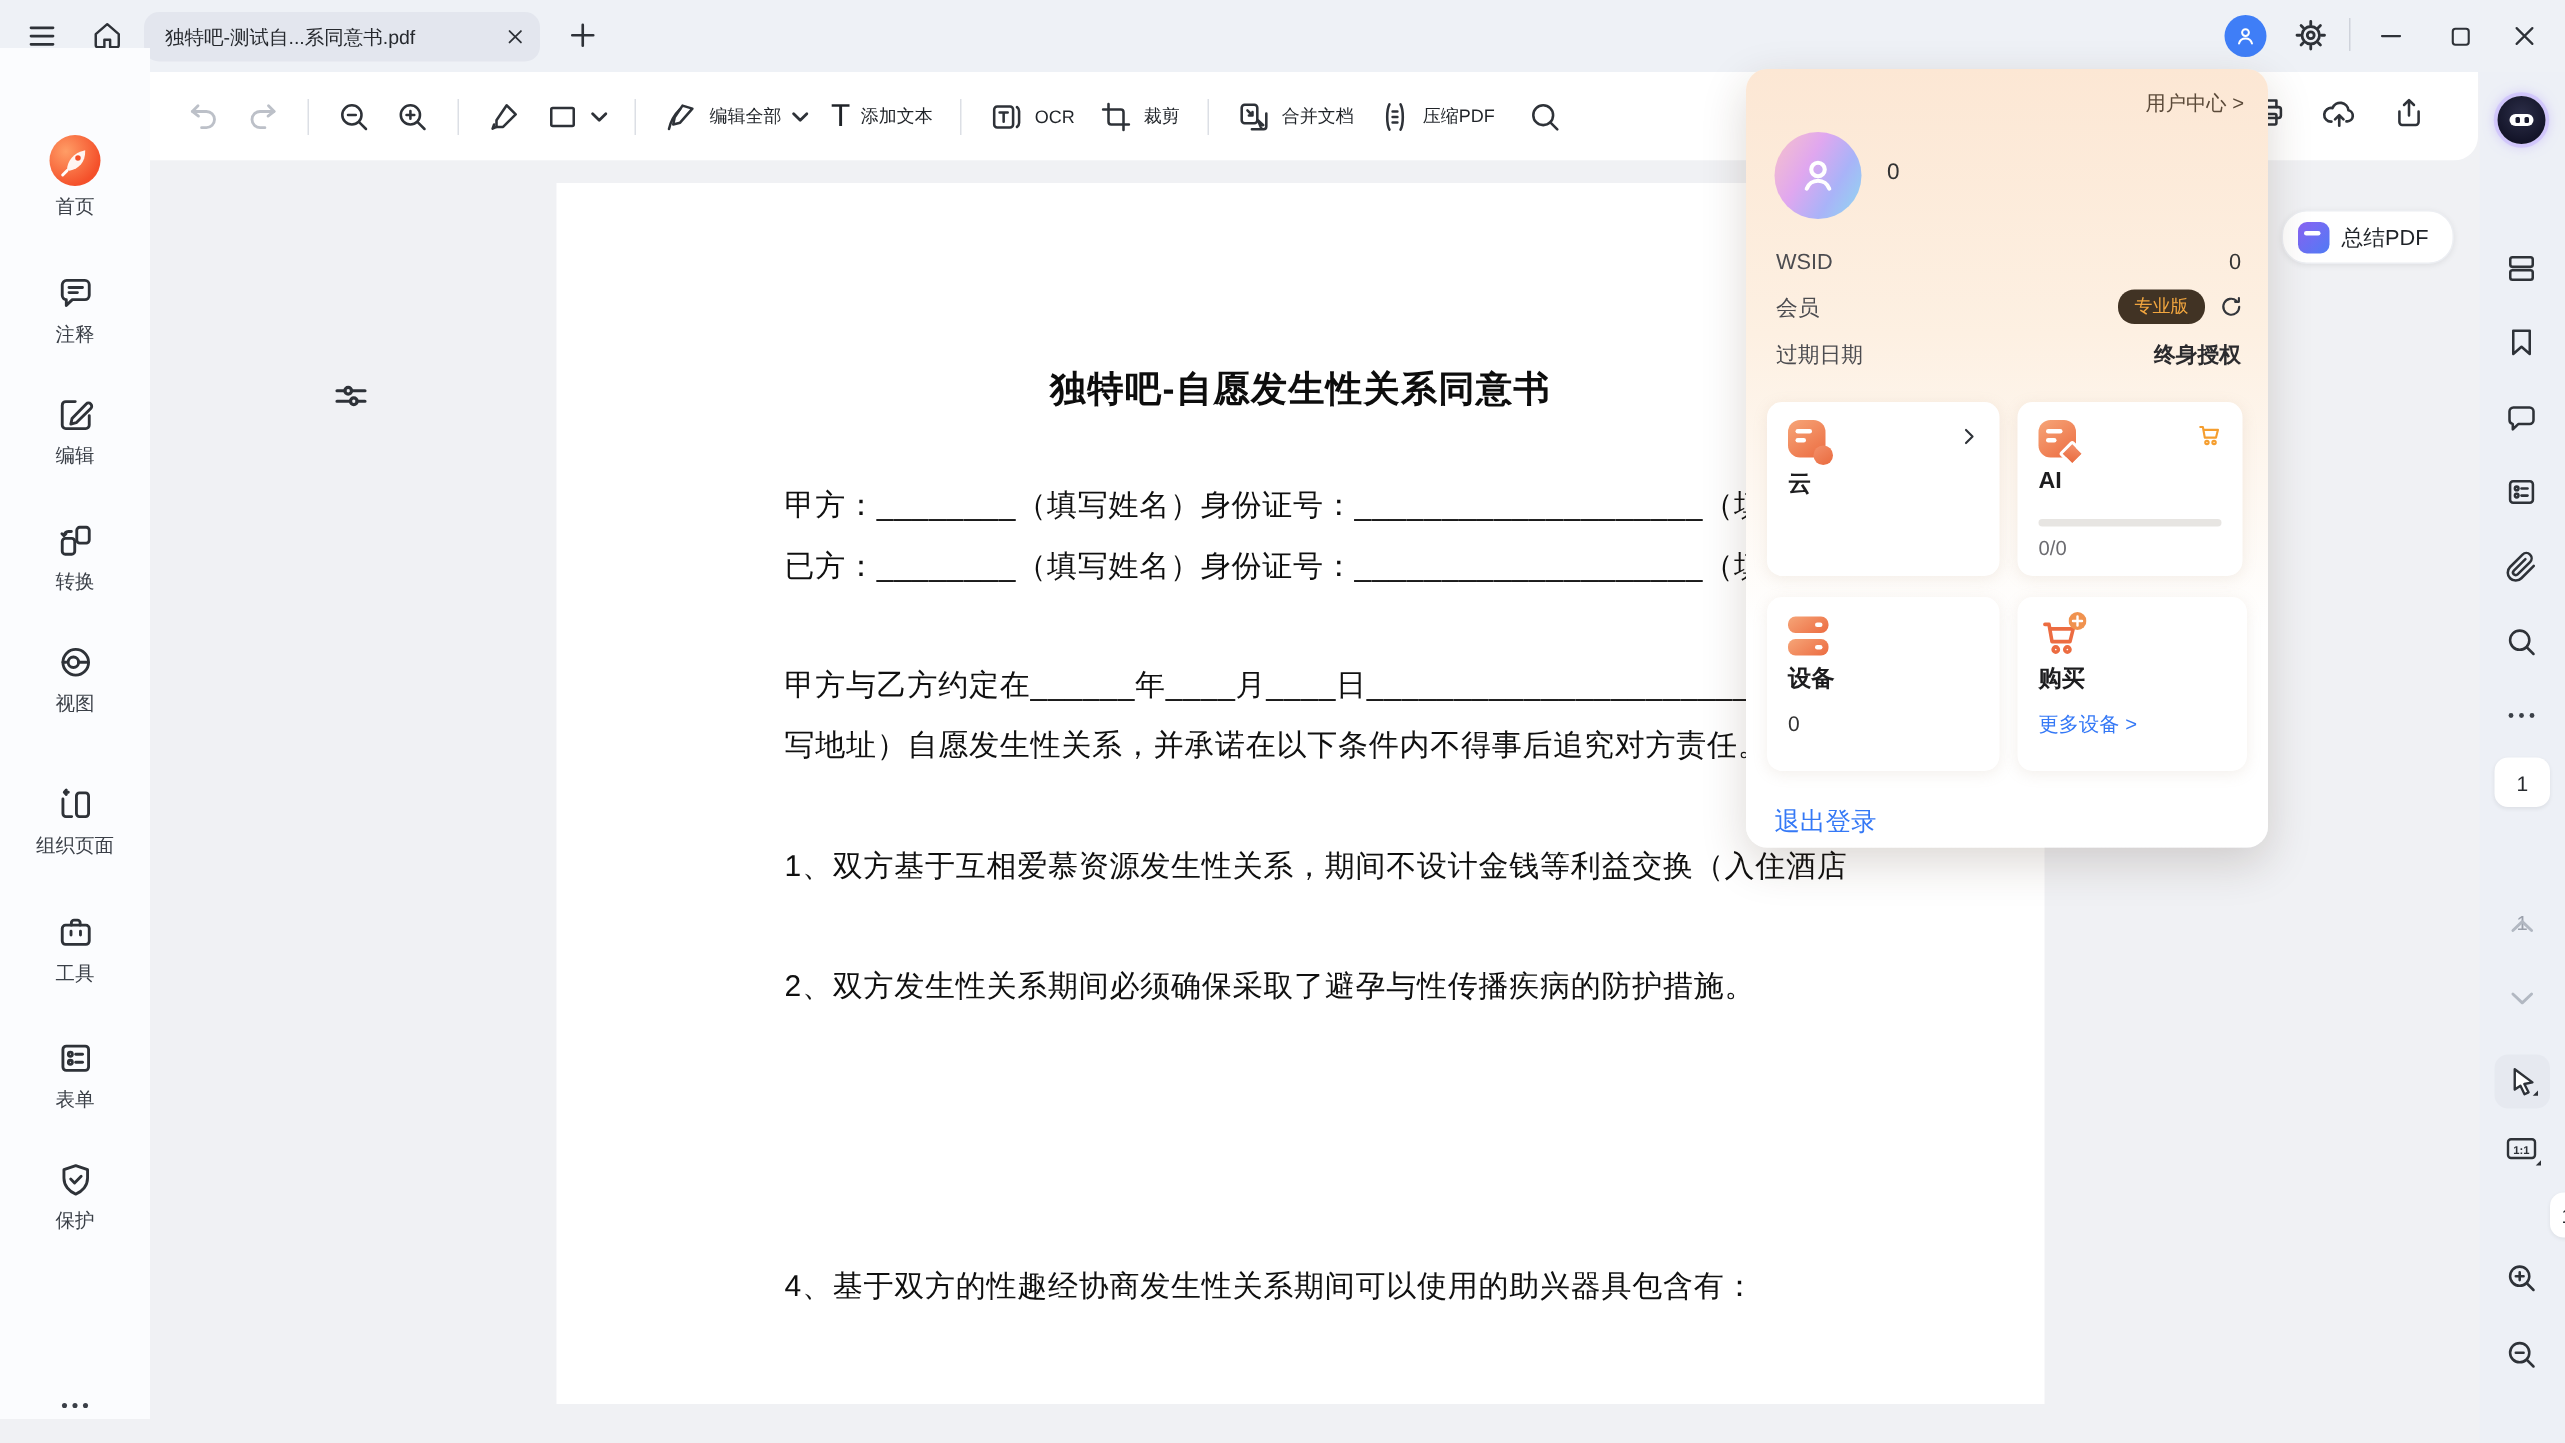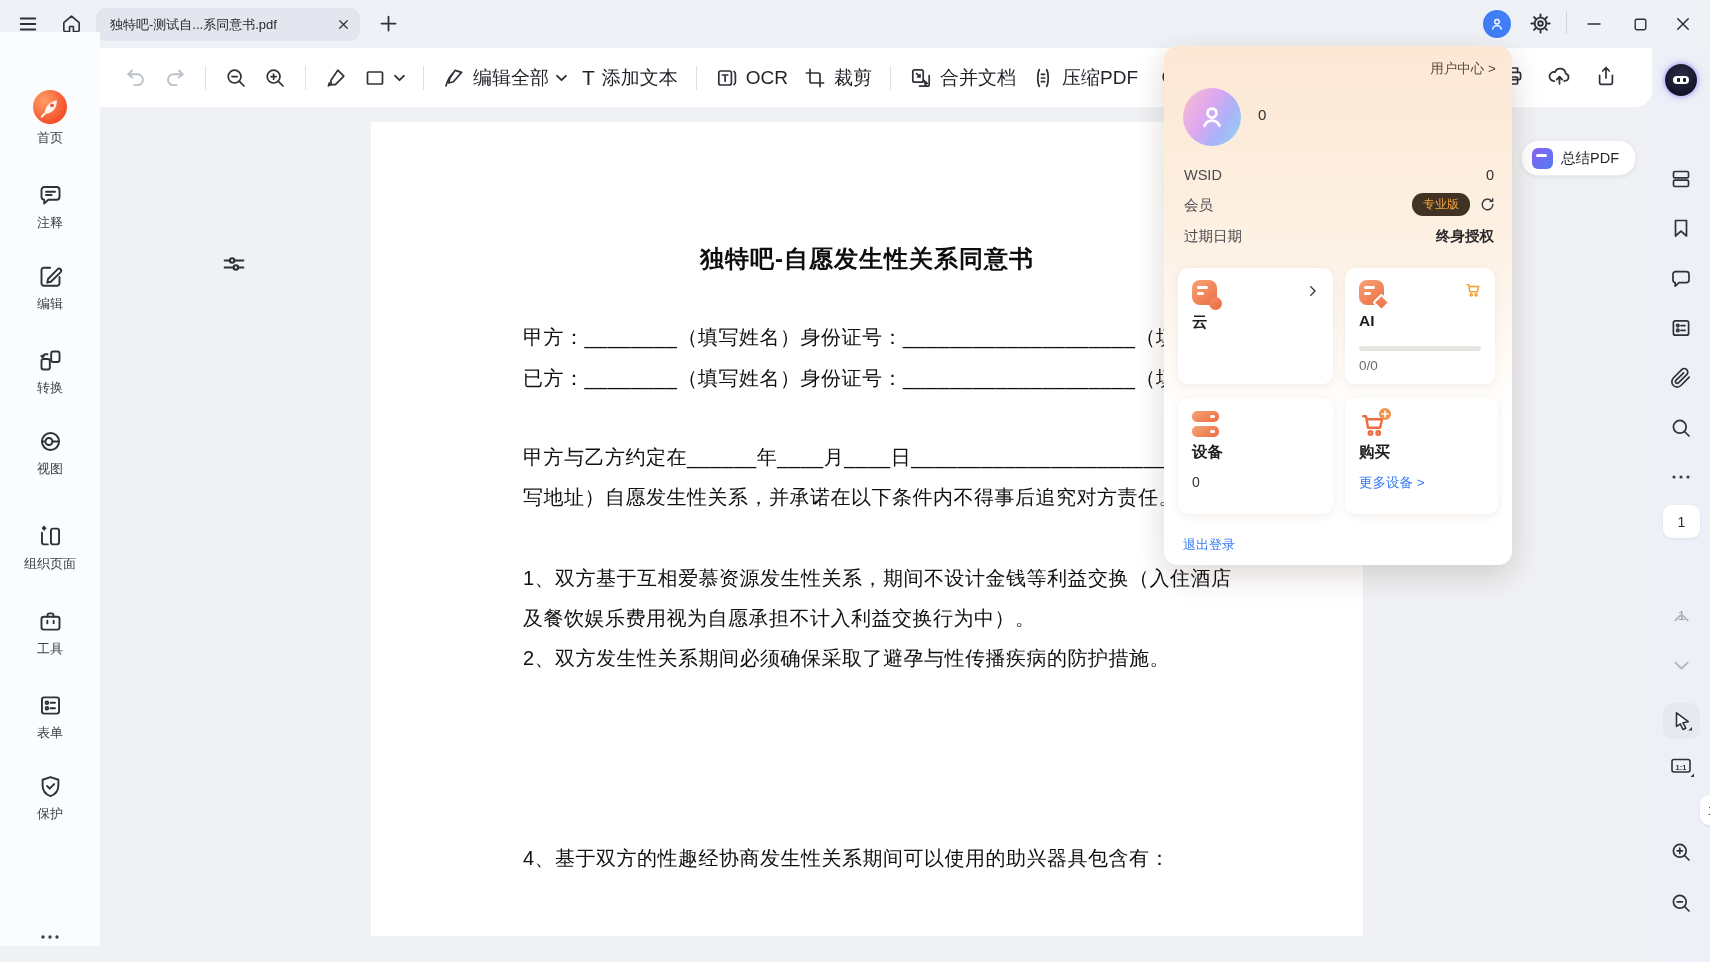--- a/index.html
+++ b/index.html
@@ -19,21 +19,21 @@
   .winbtn{display:flex;align-items:center;justify-content:center;width:40px;height:40px;}
   
   .sidebar{left:0;top:32px;width:100px;height:914px;background:#fbfcfe;}
   .side-item{position:absolute;left:0;width:100px;display:flex;flex-direction:column;align-items:center;gap:5px;cursor:pointer;}
   .side-label{font-size:13px;color:#3a3f47;}
   .rocket{width:34px;height:34px;border-radius:50%;background:radial-gradient(circle at 32% 32%,#ff9d66,#f4502a 72%);position:relative;overflow:hidden;}
   
   .toolbar{left:100px;top:48px;width:1552px;height:59px;background:#fff;border-radius:0 0 16px 0;
            display:flex;align-items:center;padding-left:24px;box-sizing:border-box;gap:15px;}
   .tgroup{display:flex;align-items:center;gap:7px;cursor:pointer;}
-  .tlabel{font-size:19px;color:#1f2328;white-space:nowrap;}
+  .tlabel{font-size:12px;color:#1f2328;white-space:nowrap;}
   .tdiv{width:1px;height:24px;background:#dcdfe5;margin:0 3px;}
   .t-glyph{font-size:21px;font-weight:500;color:#1f2328;line-height:1;}
   
   .docarea{left:100px;top:107px;width:1553px;height:855px;background:#f0f1f4;}
   .page{position:absolute;left:271px;top:15px;width:992px;height:814px;background:#fff;}
   .docline{position:absolute;left:152px;font-size:20px;line-height:28px;color:#101010;white-space:nowrap;letter-spacing:.5px;}
   .doctitle{position:absolute;left:0;width:100%;text-align:center;font-size:24px;font-weight:bold;color:#0d0d0d;letter-spacing:1px;}
   
   .rstrip{left:1653px;top:48px;width:57px;height:914px;background:#edf0f6;}
   .r-ic{position:absolute;left:16px;width:24px;height:24px;cursor:pointer;}
@@ -343,21 +343,20 @@
   </div>
 
   <div class="abs docarea">
     <div class="page">
       <div class="doctitle" style="top:121px;">独特吧-自愿发生性关系同意书</div>
       <div class="docline" style="top:201px;">甲方：________（填写姓名）身份证号：____________________（填写身份</div>
       <div class="docline" style="top:242px;">已方：________（填写姓名）身份证号：____________________（填写身份</div>
       <div class="docline" style="top:321px;">甲方与乙方约定在______年____月____日____________________________</div>
       <div class="docline" style="top:361px;">写地址）自愿发生性关系，并承诺在以下条件内不得事后追究对方责任。</div>
       <div class="docline" style="top:442px;">1、双方基于互相爱慕资源发生性关系，期间不设计金钱等利益交换（入住酒店</div>
-      <div class="docline" style="top:482px;">及餐饮娱乐费用视为自愿承担不计入利益交换行为中）。</div>
       <div class="docline" style="top:522px;">2、双方发生性关系期间必须确保采取了避孕与性传播疾病的防护措施。</div>
       <div class="docline" style="top:722px;">4、基于双方的性趣经协商发生性关系期间可以使用的助兴器具包含有：</div>
     </div>
     <div class="abs filtericon">
       <svg class="ic" width="28" height="28" viewBox="0 0 24 24" style="stroke-width:1.8">
         <path d="M4 9h4.6M12.2 9H20M4 15h7.8M15.4 15H20"></path>
         <circle cx="10.4" cy="9" r="1.9"></circle>
           <circle cx="13.6" cy="15" r="1.9"></circle>
       </svg>
     </div>
@@ -530,16 +529,16 @@
         </svg>
         <svg width="12" height="12" viewBox="0 0 12 12" style="position:absolute;right:-2px;top:-2px;">
             <circle cx="6" cy="6" r="6" fill="#f0924f"></circle>
             <path d="M6 3v6M3 6h6" stroke="#fff" stroke-width="1.6" stroke-linecap="round"></path>
           </svg>
       </div>
       <div class="card-label">购买</div>
       <div class="card-sub bluelink" style="font-size:13.5px;">更多设备 &gt;</div>
     </div>
 
-    <div class="abs bluelink" style="left:19px;top:490px;font-size:13px;">退出登录</div>
+    <div class="abs bluelink" style="left:19px;top:490px;font-size:17px;">退出登录</div>
   </div>
 
 </div>
 
 </body></html>

